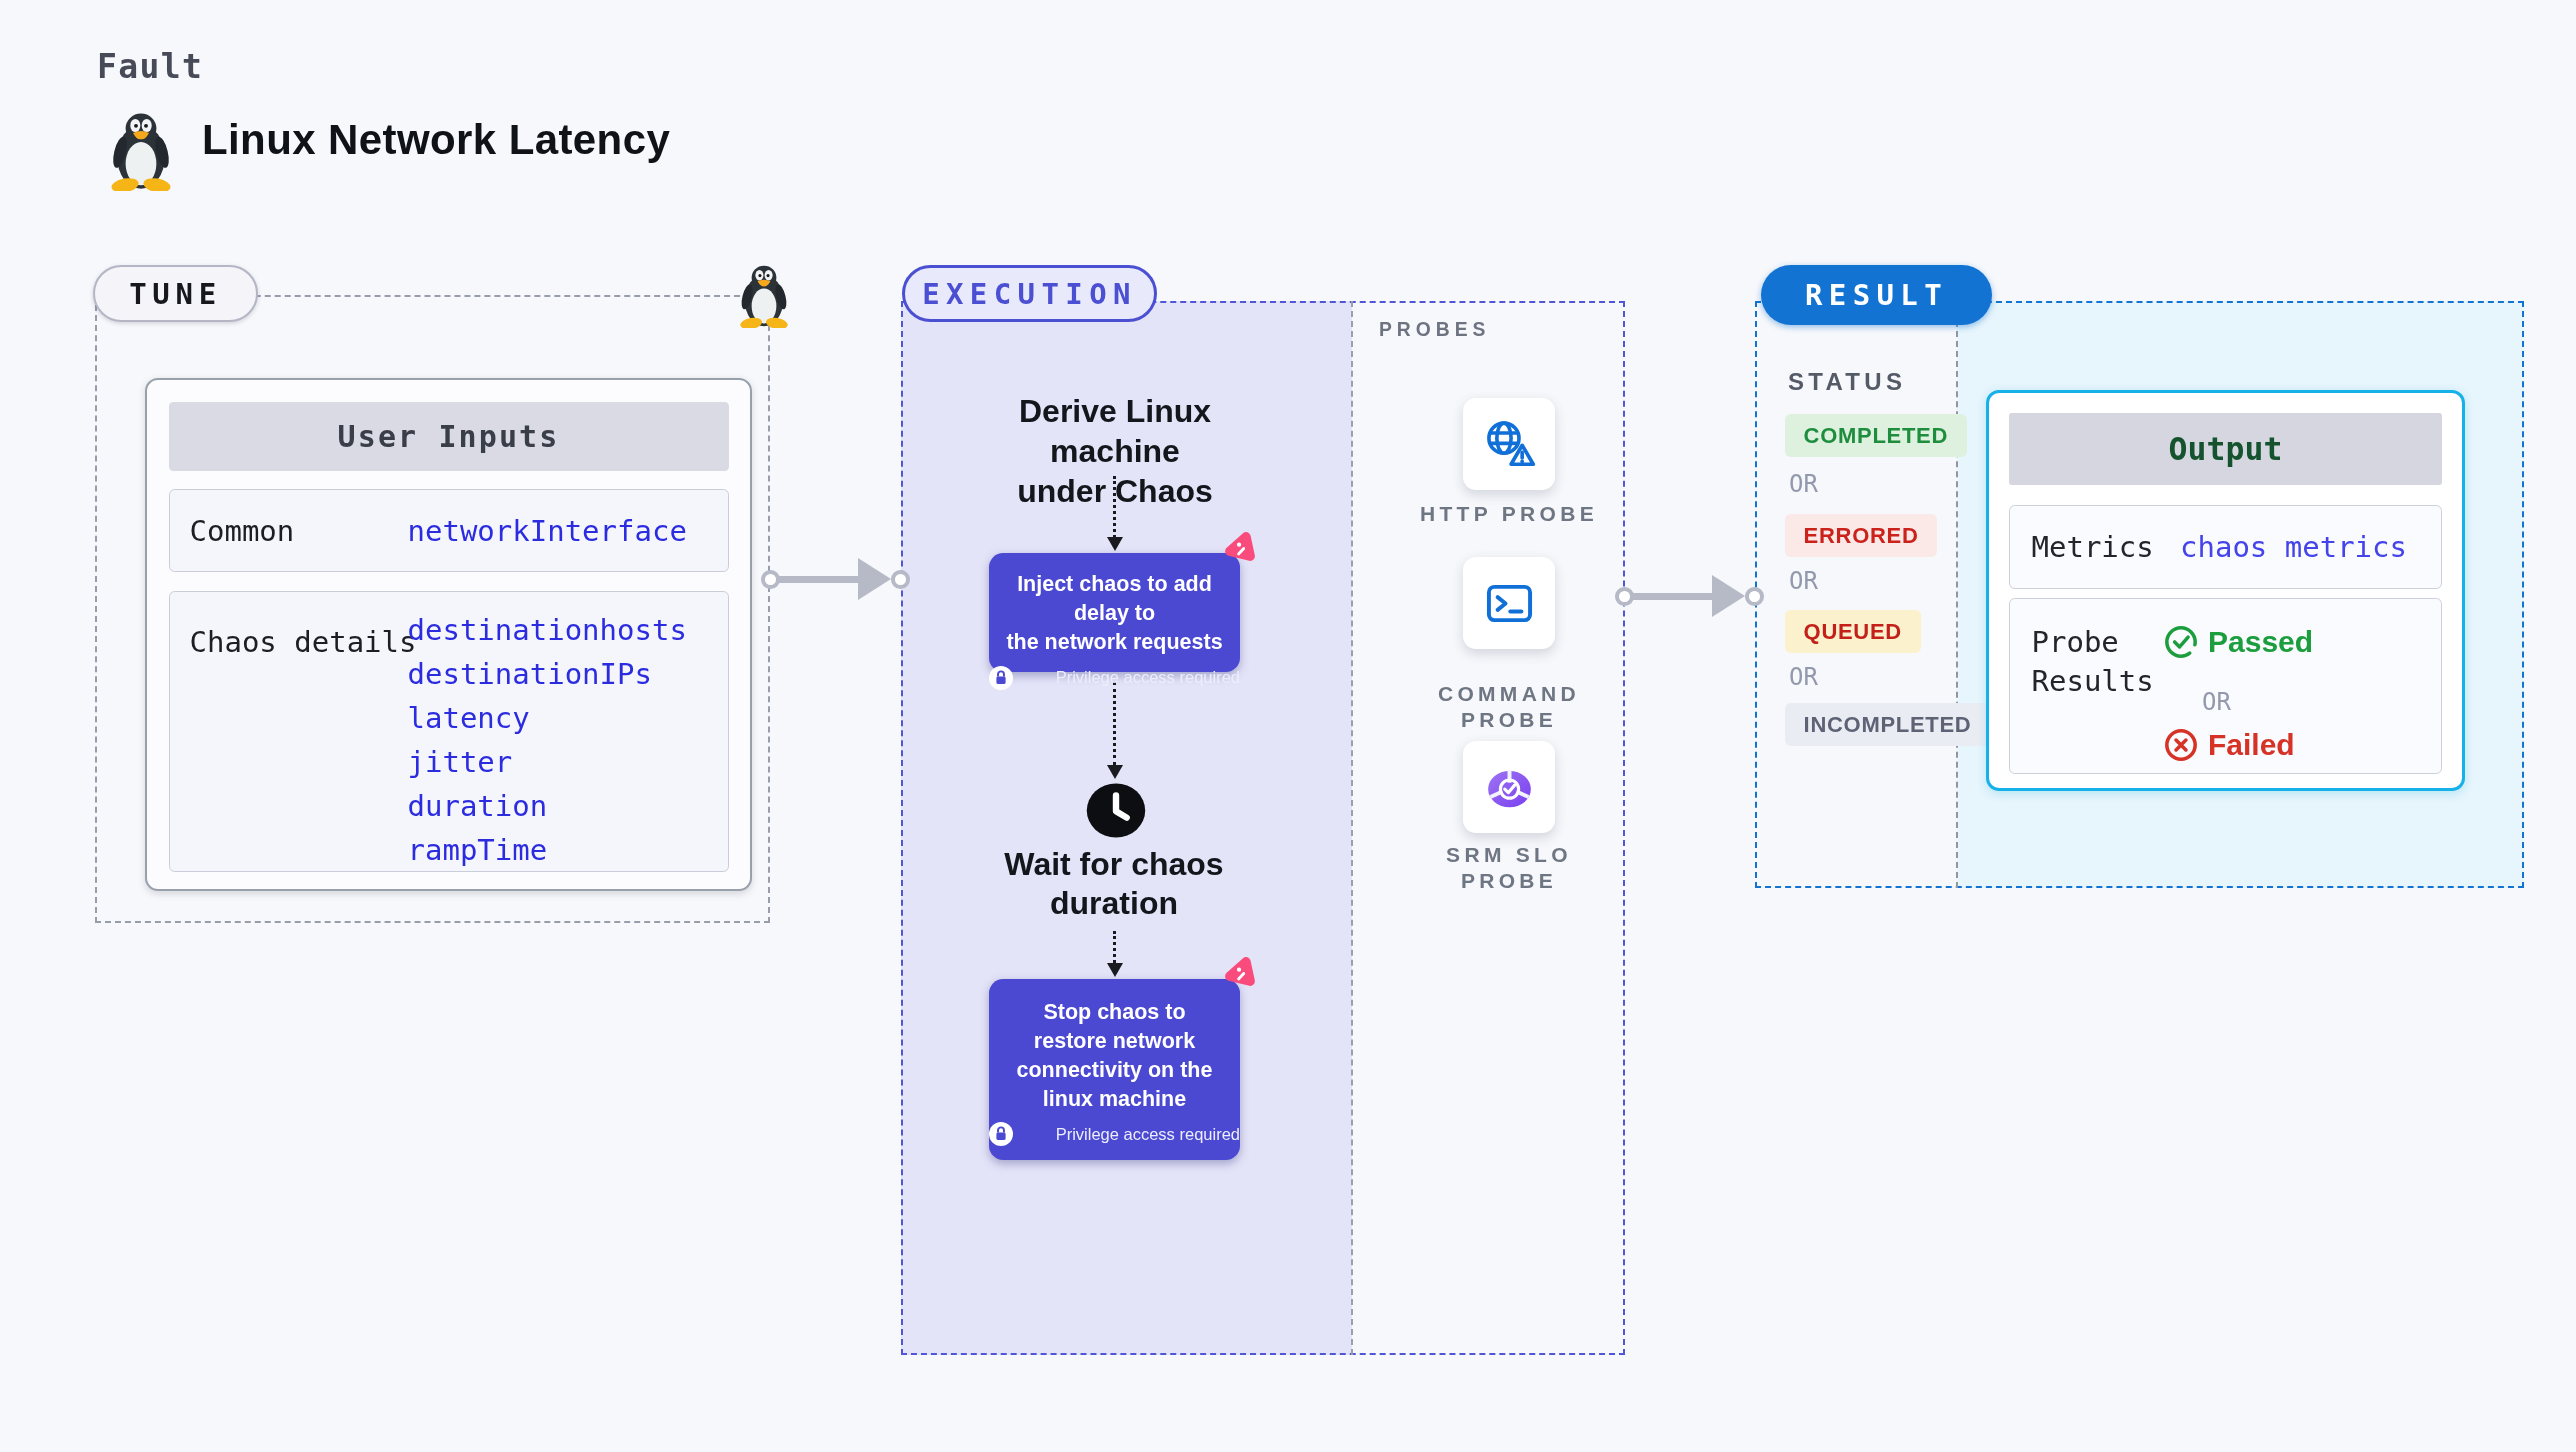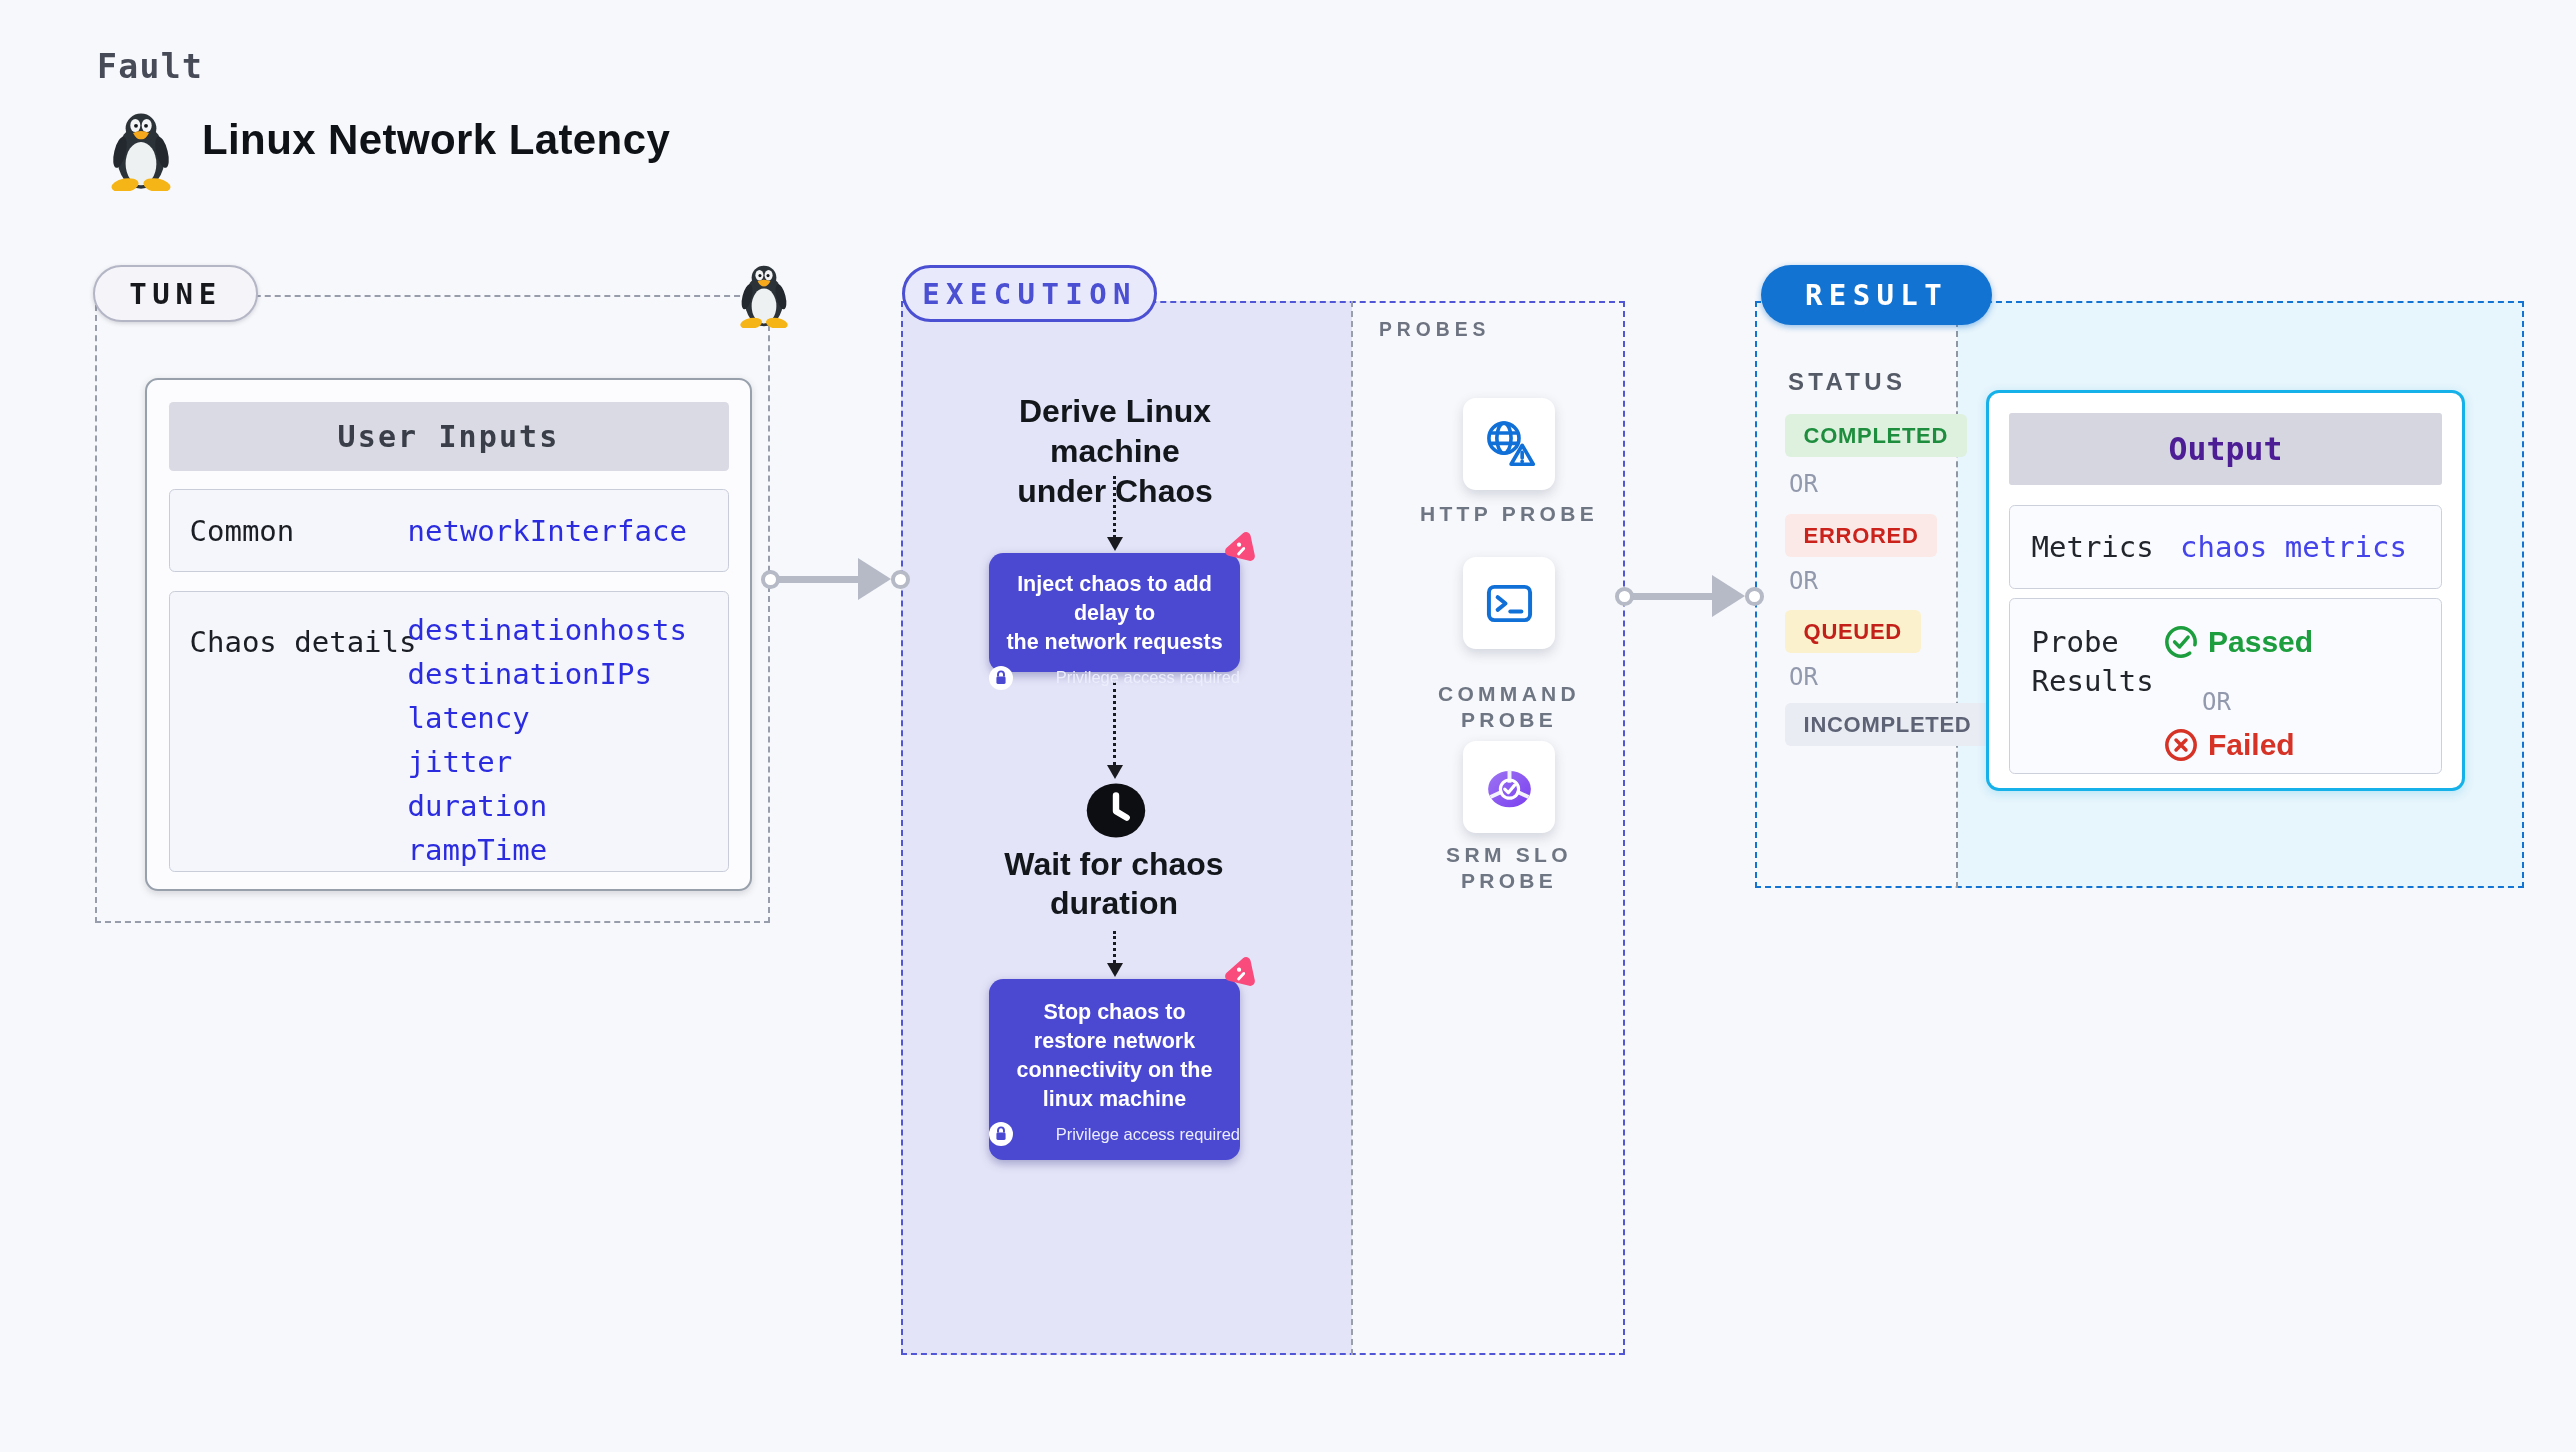--- a/index.html
+++ b/index.html
@@ -89,21 +89,21 @@
   #badge-completed{top:414px;background:#def1df;color:#1e8e3e;}
   #badge-errored{top:514px;background:#fbe9e7;color:#cb221c;}
   #badge-queued{top:610px;background:#fcf1cd;color:#c4201a;}
   #badge-incompleted{top:703px;background:#eaecf3;color:#5d6375;}
   .or-text{left:1789px;font-size:24px;color:#9299ad;font-family:"DejaVu Sans Mono",monospace;z-index:2;}
   #or-1{top:470px;} #or-2{top:567px;} #or-3{top:663px;}
 
   #output-card{left:1986px;top:390px;width:479px;height:401px;background:#ffffff;border:3.6px solid #17b1e9;
         border-radius:13px;box-shadow:0 2.9px 10px rgba(23,177,233,.22);z-index:2;}
   #output-header{left:20px;top:20px;width:calc(100% - 40px);height:72px;background:#d5d6e0;border-radius:2.9px;
-        display:flex;align-items:center;justify-content:center;font:600 31.5px "DejaVu Sans Mono",monospace;color:#4c1d95;}
+        display:flex;align-items:center;justify-content:center;font:600 31.5px "DejaVu Sans Mono",monospace;color:#14532d;}
   .output-row{left:20px;width:calc(100% - 40px);background:#fafbfe;border:1.4px solid #ccd0db;border-radius:5.7px;}
   #metrics-row{top:112px;height:84px;}
   #presults-row{top:205px;height:176px;}
   #metrics-label{left:21.5px;font:400 29px "DejaVu Sans Mono",monospace;color:#22252b;}
   #metrics-value{left:170px;font:400 29px "DejaVu Sans Mono",monospace;color:#4444ea;}
   #presults-label{position:absolute;left:21.5px;top:24px;width:158px;font:400 29px "DejaVu Sans Mono",monospace;
         color:#22252b;line-height:39px;}
   .verdict-row{position:absolute;left:154px;display:flex;align-items:center;gap:10px;}
   #passed-row{top:26px;} #failed-row{top:129px;}
   .verdict-text{font-weight:700;font-size:30px;}

